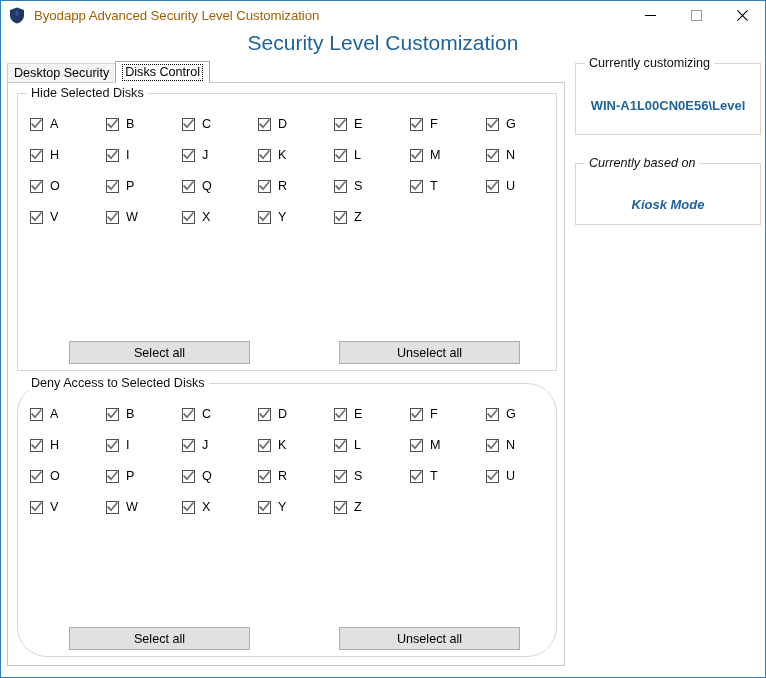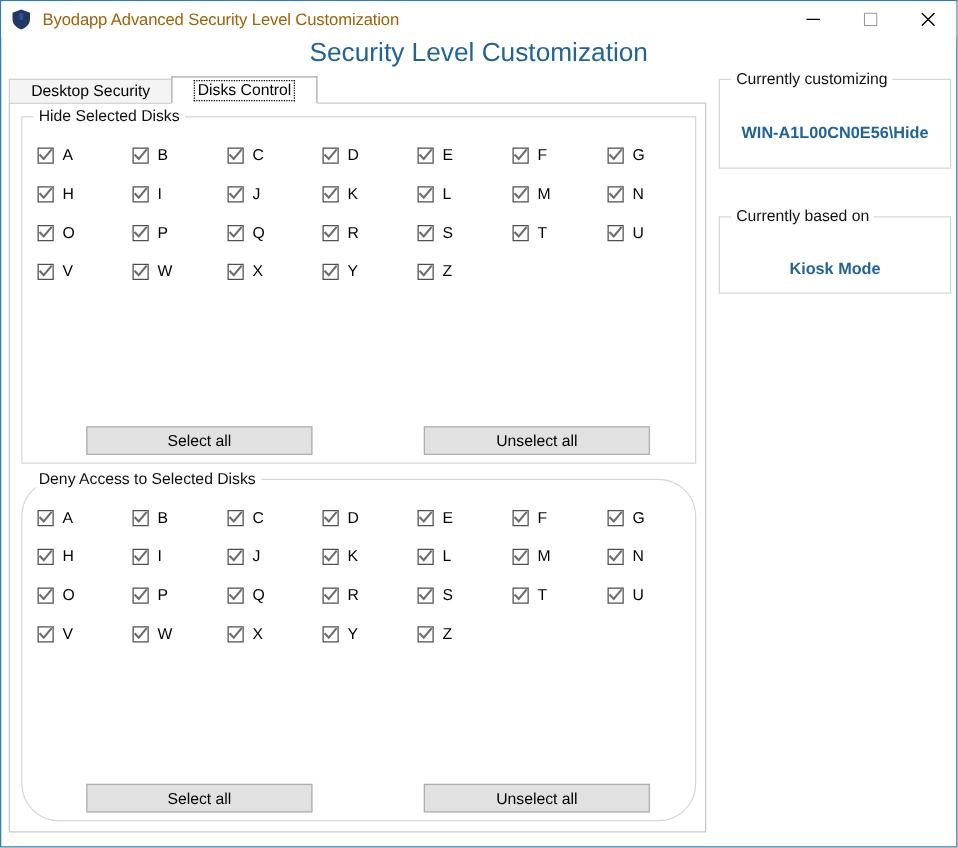--- a/index.html
+++ b/index.html
@@ -92,21 +92,21 @@
     z-index: 5;
   }
   .tab {
     height: 19px;
     box-sizing: border-box;
     border: 1px solid #d2d2d2;
     border-bottom: none;
     background: #f4f4f4;
     font-size: 12.6px;
     color: #000;
-    padding: 0 17px;
+    padding: 0 6px;
     display: flex;
     align-items: center;
     white-space: nowrap;
     cursor: default;
     margin-right: -1px;
     position: relative;
   }
   .tab.active {
     background: #ffffff;
     height: 22px;
@@ -233,21 +233,21 @@
   }
   .side-value {
     text-align: center;
     font-size: 13px;
     font-weight: bold;
     color: #1f6399;
     white-space: nowrap;
   }
   #side-customizing { height: 72px; }
   #side-customizing .side-value { margin-top: 34px; }
-  #side-based { height: 62px; margin-top: 38px; }
+  #side-based { height: 62px; margin-top: 28px; font-style: italic; }
   #side-based .side-value { margin-top: 33px; }
 </style>
 </head>
 <body>
 
 <div class="window">
 
   <div class="titlebar">
     <svg class="app-icon" viewBox="0 0 16 17">
       <path d="M8 0.6 L15 3.1 L15 8.2 C15 12.4 11.8 15.3 8 16.6 C4.2 15.3 1 12.4 1 8.2 L1 3.1 Z" fill="#1f3864"></path>
@@ -732,21 +732,21 @@
           </div>
         </div>
       <button class="winbutton" style="left:51px; top:243px; width:181px;">Select all</button>
       <button class="winbutton" style="left:321px; top:243px; width:181px;">Unselect all</button>
     </div>
   </div>
 
   <div class="sidebar">
     <div class="side-group" id="side-customizing">
       <span class="gb-label">Currently customizing</span>
-      <div class="side-value">WIN-A1L00CN0E56\Hide</div>
+      <div class="side-value">WIN-A1L00CN0E56\Level</div>
     </div>
     <div class="side-group" id="side-based">
       <span class="gb-label">Currently based on</span>
       <div class="side-value">Kiosk Mode</div>
     </div>
   </div>
 
 </div>
 
 </body></html>

